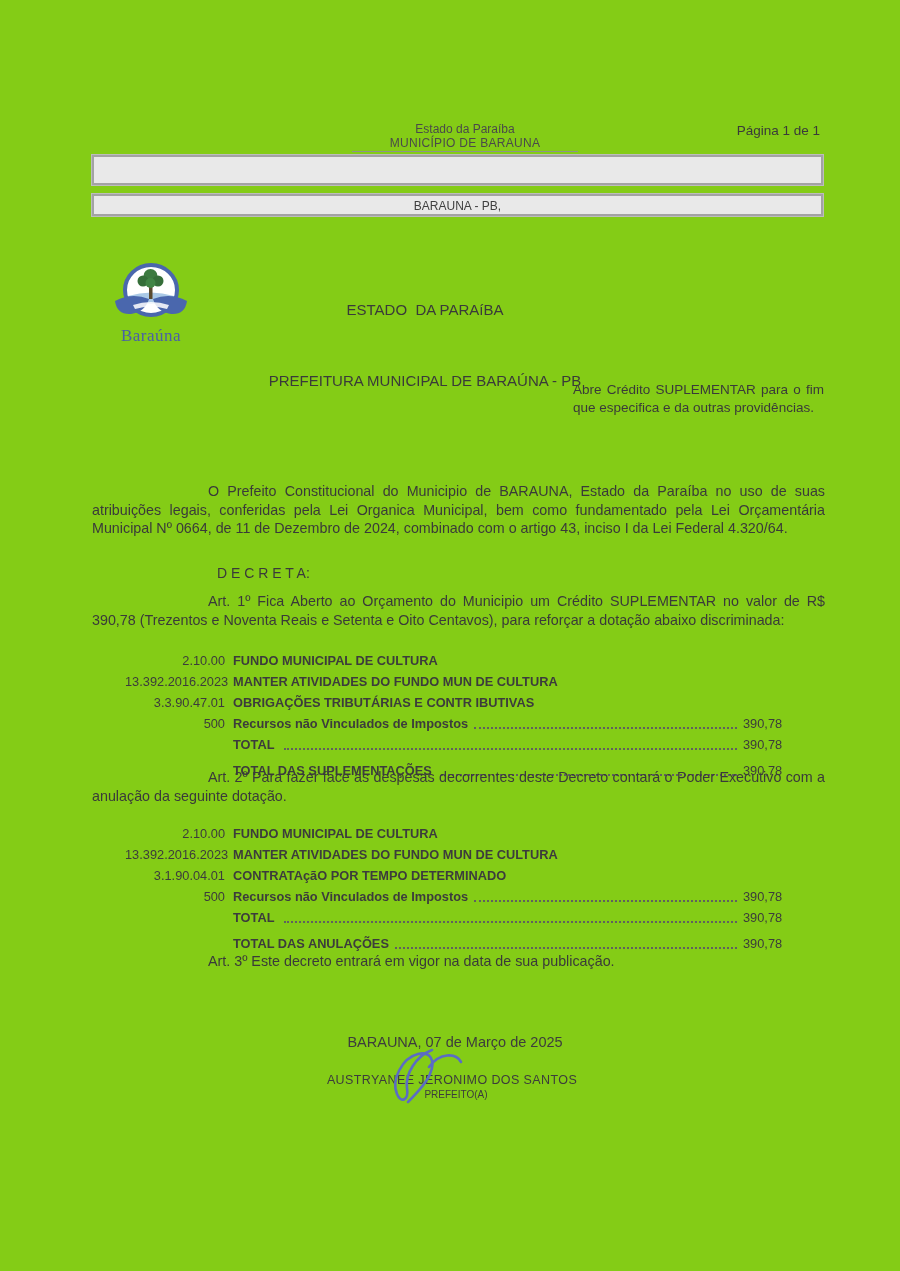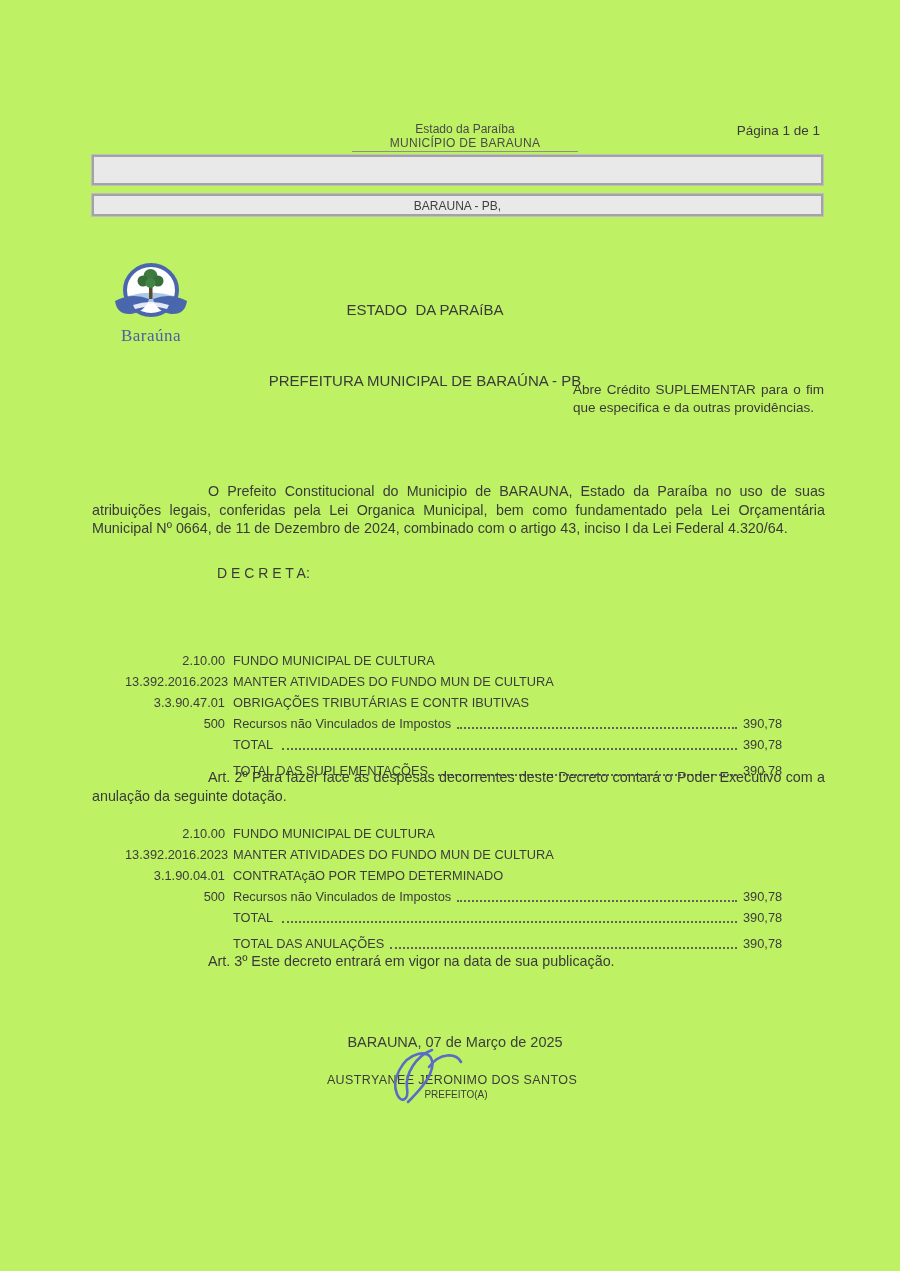--- a/index.html
+++ b/index.html
@@ -1,18 +1,18 @@
 <!DOCTYPE html>
 <html><head>
 <meta charset="utf-8">
 <style>
   html,body { margin:0; padding:0; background:#d8d8d8; }
   .page {
     position:relative; width:900px; height:1271px; margin:0 auto;
-    background:#bef264; overflow:hidden;
+    background:#84cc16; overflow:hidden;
     font-family:"Liberation Sans", sans-serif; color:#3d3d3d;
   }
   .abs { position:absolute; }
 
   
   .org-head { top:122px; left:15px; width:900px; text-align:center;
     font-size:12px; line-height:14px; color:#4a4a4a; }
   .org-head .l2 { letter-spacing:.3px; }
   .org-underline { top:151px; left:352px; width:226px; height:1px; background:#8f8f8f; }
   .page-number { top:123px; right:80px; font-size:13.5px; color:#3a3a3a; }
@@ -42,21 +42,21 @@
   .art1 { top:592px; }
   .art2 { top:768px; }
   .art3 { top:952px; text-align:left; }
 
   
   .btable { left:125px; width:668px; font-size:12.8px; color:#3c3c3c; }
   .btable1 { top:650px; }
   .btable2 { top:823px; }
   .trow { display:flex; line-height:21px; }
   .trow .code { width:100px; text-align:right; flex:none; }
-  .trow .desc { margin-left:8px; white-space:pre; }
+  .trow .desc { margin-left:8px; white-space:pre;font-weight:bold; }
   .trow .leader { flex:1; border-bottom:2px dotted #606060; margin:0 6px 5px 6px; }
   .trow .value { width:50px; flex:none; }
   .trow.total-row { margin-top:5px; }
 
   
   .date-line { top:1034px; left:55px; width:800px; text-align:center; font-size:14.5px; }
   .signer-name { top:1073px; left:52px; width:800px; text-align:center;
     font-size:12.5px; letter-spacing:.4px; color:#3c3c3c; }
   .signer-role { top:1089px; left:56px; width:800px; text-align:center;
     font-size:10px; color:#3c3c3c; }
@@ -97,20 +97,21 @@
     <div>ESTADO  DA PARAíBA</div>
     <div>PREFEITURA MUNICIPAL DE BARAÚNA - PB</div>
   </div>
 
   <div class="abs ementa">Abre Crédito SUPLEMENTAR para o fim que especifica e da outras providências.</div>
 
   <div class="abs para preamble">O Prefeito Constitucional do Municipio de BARAUNA, Estado da Paraíba no uso de suas atribuições legais, conferidas pela Lei Organica Municipal, bem como fundamentado pela Lei Orçamentária Municipal Nº 0664, de 11 de Dezembro de 2024, combinado com o artigo 43, inciso I da Lei Federal 4.320/64.</div>
 
   <div class="abs decreta">D E C R E T A:</div>
 
+  <div class="abs para art1">Art. 1º Fica Aberto ao Orçamento do Municipio um Crédito SUPLEMENTAR no valor de R$ 390,78 (Trezentos e Noventa Reais e Setenta e Oito Centavos), para reforçar a dotação abaixo discriminada:</div>
 
   <div class="abs btable btable1">
     <div class="trow">
       <span class="code">2.10.00</span>
       <span class="desc">FUNDO MUNICIPAL DE CULTURA</span>
     </div>
     <div class="trow">
       <span class="code">13.392.2016.2023</span>
       <span class="desc">MANTER ATIVIDADES DO FUNDO MUN DE CULTURA</span>
     </div>

